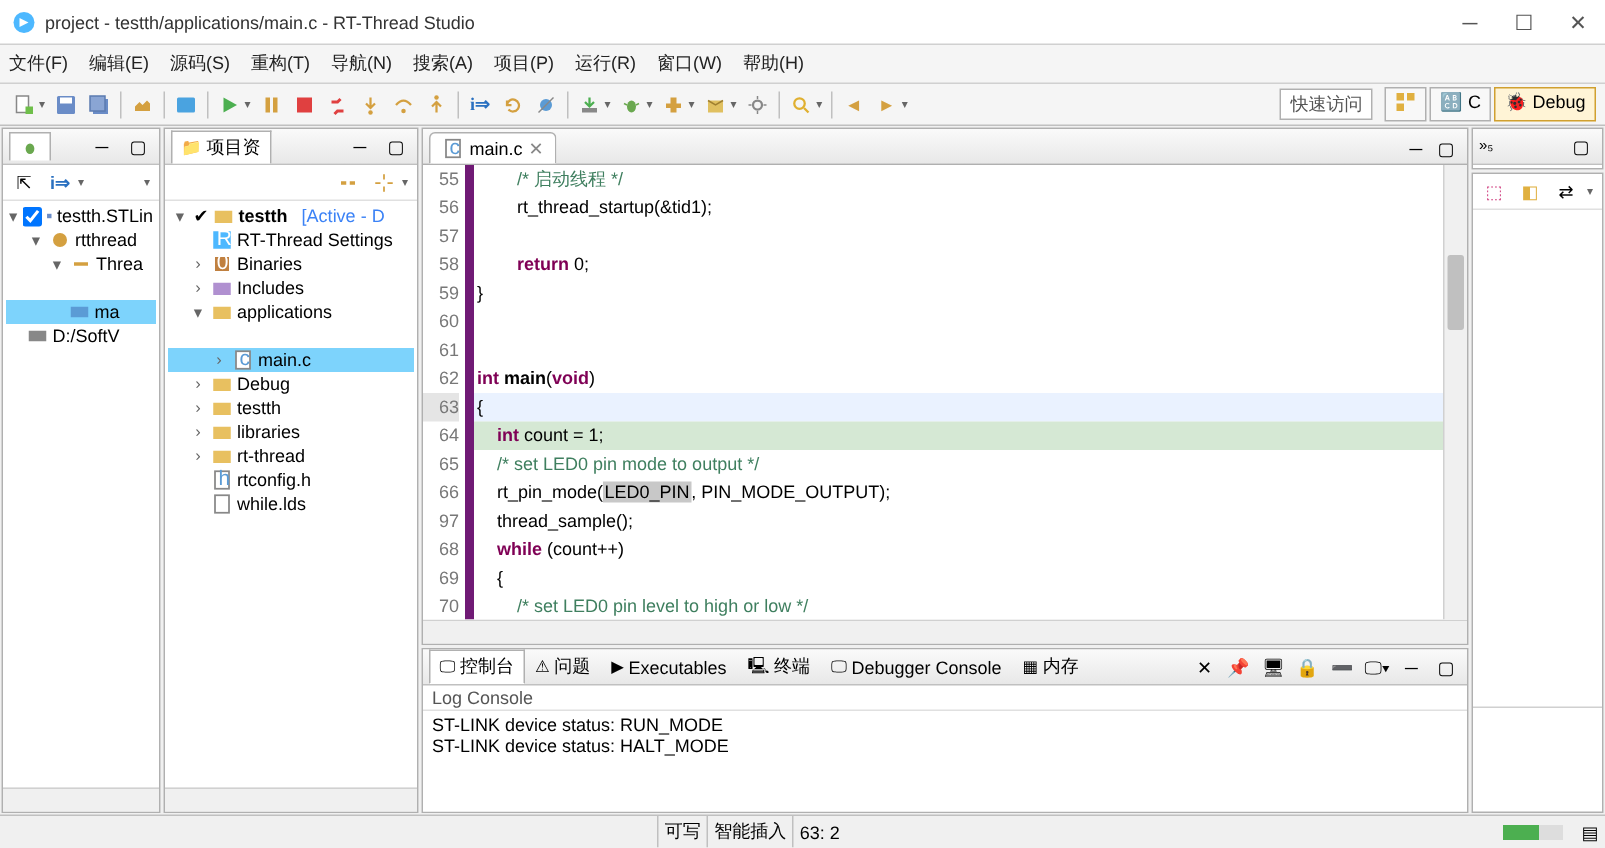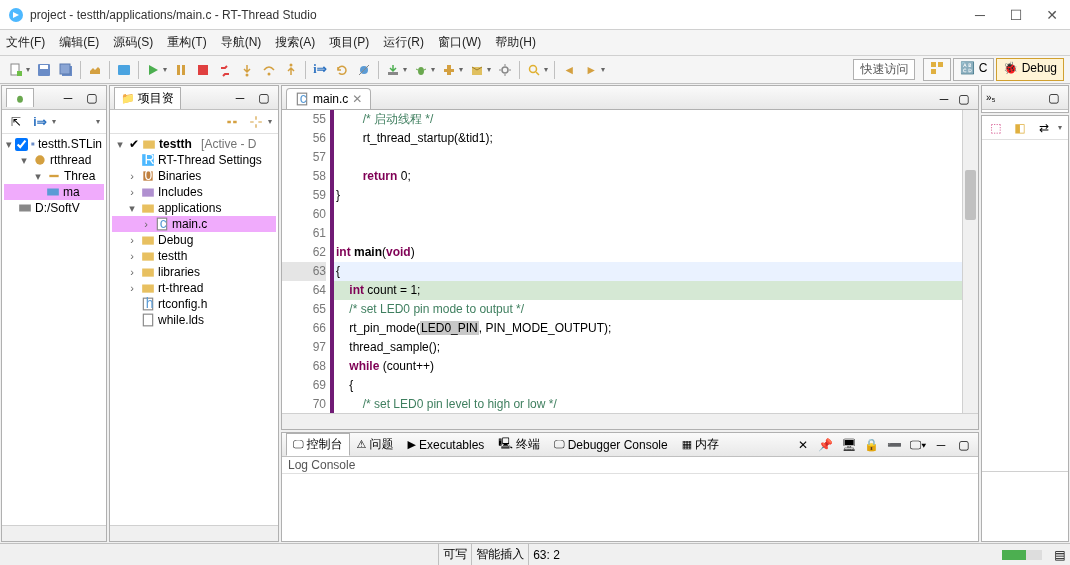--- a/index.html
+++ b/index.html
@@ -24,28 +24,28 @@
 .panel-hdr { height: 24px; background: linear-gradient(#fafafa,#e8e8e8); border-bottom: 1px solid #c0c0c0; display: flex; align-items: center; padding: 0 4px; gap: 6px; }
 .panel-hdr .tab { background: #fff; border: 1px solid #b0b0b0; border-bottom: none; padding: 2px 6px; display: flex; align-items: center; gap: 3px; font-size: 11px; }
 .panel-hdr .hdricons { margin-left: auto; display: flex; gap: 4px; }
 .panel-toolbar { height: 24px; display: flex; align-items: center; padding: 0 4px; gap: 4px; border-bottom: 1px solid #e0e0e0; }
 .left-col { width: 108px; display: flex; flex-direction: column; }
 .mid-col { width: 172px; display: flex; flex-direction: column; }
 .editor-col { flex: 1; display: flex; flex-direction: column; min-width: 0; }
 .right-col { width: 90px; display: flex; flex-direction: column; }
 .tree { flex: 1; overflow: auto; padding: 2px; }
 .tree-item { display: flex; align-items: center; gap: 3px; padding: 1px 2px; white-space: nowrap; cursor: pointer; }
-.tree .sel { background: #f0abfc; }
+.tree .sel { background: #7dd3fc; margin-top: 16px; }
 .tw { width: 12px; text-align: center; color: #666; font-size: 11px; }
 .ind1 { padding-left: 14px; } .ind2 { padding-left: 28px; } .ind3 { padding-left: 42px; }
 .bold { font-weight: bold; }
 .editor-tabs { height: 24px; background: linear-gradient(#fafafa,#e8e8e8); display: flex; align-items: flex-end; padding: 0 4px; border-bottom: 1px solid #b0b0b0; }
 .etab { background: #fff; border: 1px solid #b0b0b0; border-bottom: none; padding: 3px 8px; display: flex; align-items: center; gap: 4px; border-top-left-radius: 4px; border-top-right-radius: 4px; }
 .editor-body { flex: 1; display: flex; overflow: hidden; position: relative; background: #fff; }
-.gutter { width: 52px; background: #fff; text-align: right; padding-right: 4px; color: #787878; font-family: Consolas,monospace; font-size: 13px; line-height: 19px; border-right: 4px solid #701a75; }
+.gutter { width: 34px; background: #fff; text-align: right; padding-right: 4px; color: #787878; font-family: Consolas,monospace; font-size: 13px; line-height: 19px; border-right: 6px solid #701a75; }
 .gutter .cur { background: #e5e5e5; }
 .code { flex: 1; font-family: Consolas,monospace; font-size: 13px; line-height: 19px; white-space: pre; overflow: auto; }
 .code .ln { padding-left: 2px; }
 .code .hl-cur { background: #eaf2ff; }
 .code .hl-new { background: #d5e8d4; }
 .kw { color: #7f0055; font-weight: bold; }
 .cm { color: #3f7f5f; }
 .fn { color: #000; }
 .num { color: #000; }
 .hbox { background: #c8c8c8; padding: 0 1px; }
@@ -317,21 +317,21 @@
         <span class="tbtn">
             <svg viewBox="0 0 12 12">
               <path d="M6 1v3m0 4v3M1 6h3m4 0h3" stroke="#d4a040"></path>
             </svg>
           </span>
         <span class="tdrop">▾</span>
       </div>
       <div class="tree">
         <div class="tree-item"><span class="tw">▾</span>✔<svg viewBox="0 0 12 12">
               <rect x="1" y="3" width="10" height="7" fill="#e8c060"></rect>
-            </svg><span class="bold">testth</span>&nbsp;<span style="color:#737373">[Active - D</span></div>
+            </svg><span class="bold">testth</span>&nbsp;<span style="color:#3b82f6">[Active - D</span></div>
         <div class="tree-item ind1">
             <span class="tw"></span>
             <svg viewBox="0 0 12 12">
               <rect x="1" y="1" width="10" height="10" fill="#4db8ff"></rect>
               <text x="3" y="9" font-size="8" fill="#fff">RT</text>
             </svg>
             <span>RT-Thread Settings</span>
           </div>
         <div class="tree-item ind1">
             <span class="tw">›</span>
@@ -464,20 +464,24 @@
           <span class="tbtn">📌</span>
           <span class="tbtn">🖥</span>
           <span class="tbtn">🔒</span>
           <span class="tbtn">➖</span>
           <span class="tbtn">🖵▾</span>
           <span class="tbtn">─</span>
           <span class="tbtn">▢</span>
         </div>
       </div>
       <div style="padding:1px 6px;border-bottom:1px solid #e0e0e0;color:#555">Log Console</div>
+      <div class="console">
+        <div>ST-LINK device status: RUN_MODE</div>
+        <div>ST-LINK device status: HALT_MODE</div>
+      </div>
     </div>
   </div>
 
   <div class="right-col">
     <div class="panel" style="height:28px">
       <div class="panel-hdr">
           <span style="font-size:10px">»₅</span>
       <div class="hdricons">
             <span class="tbtn">▢</span>
           </div>

